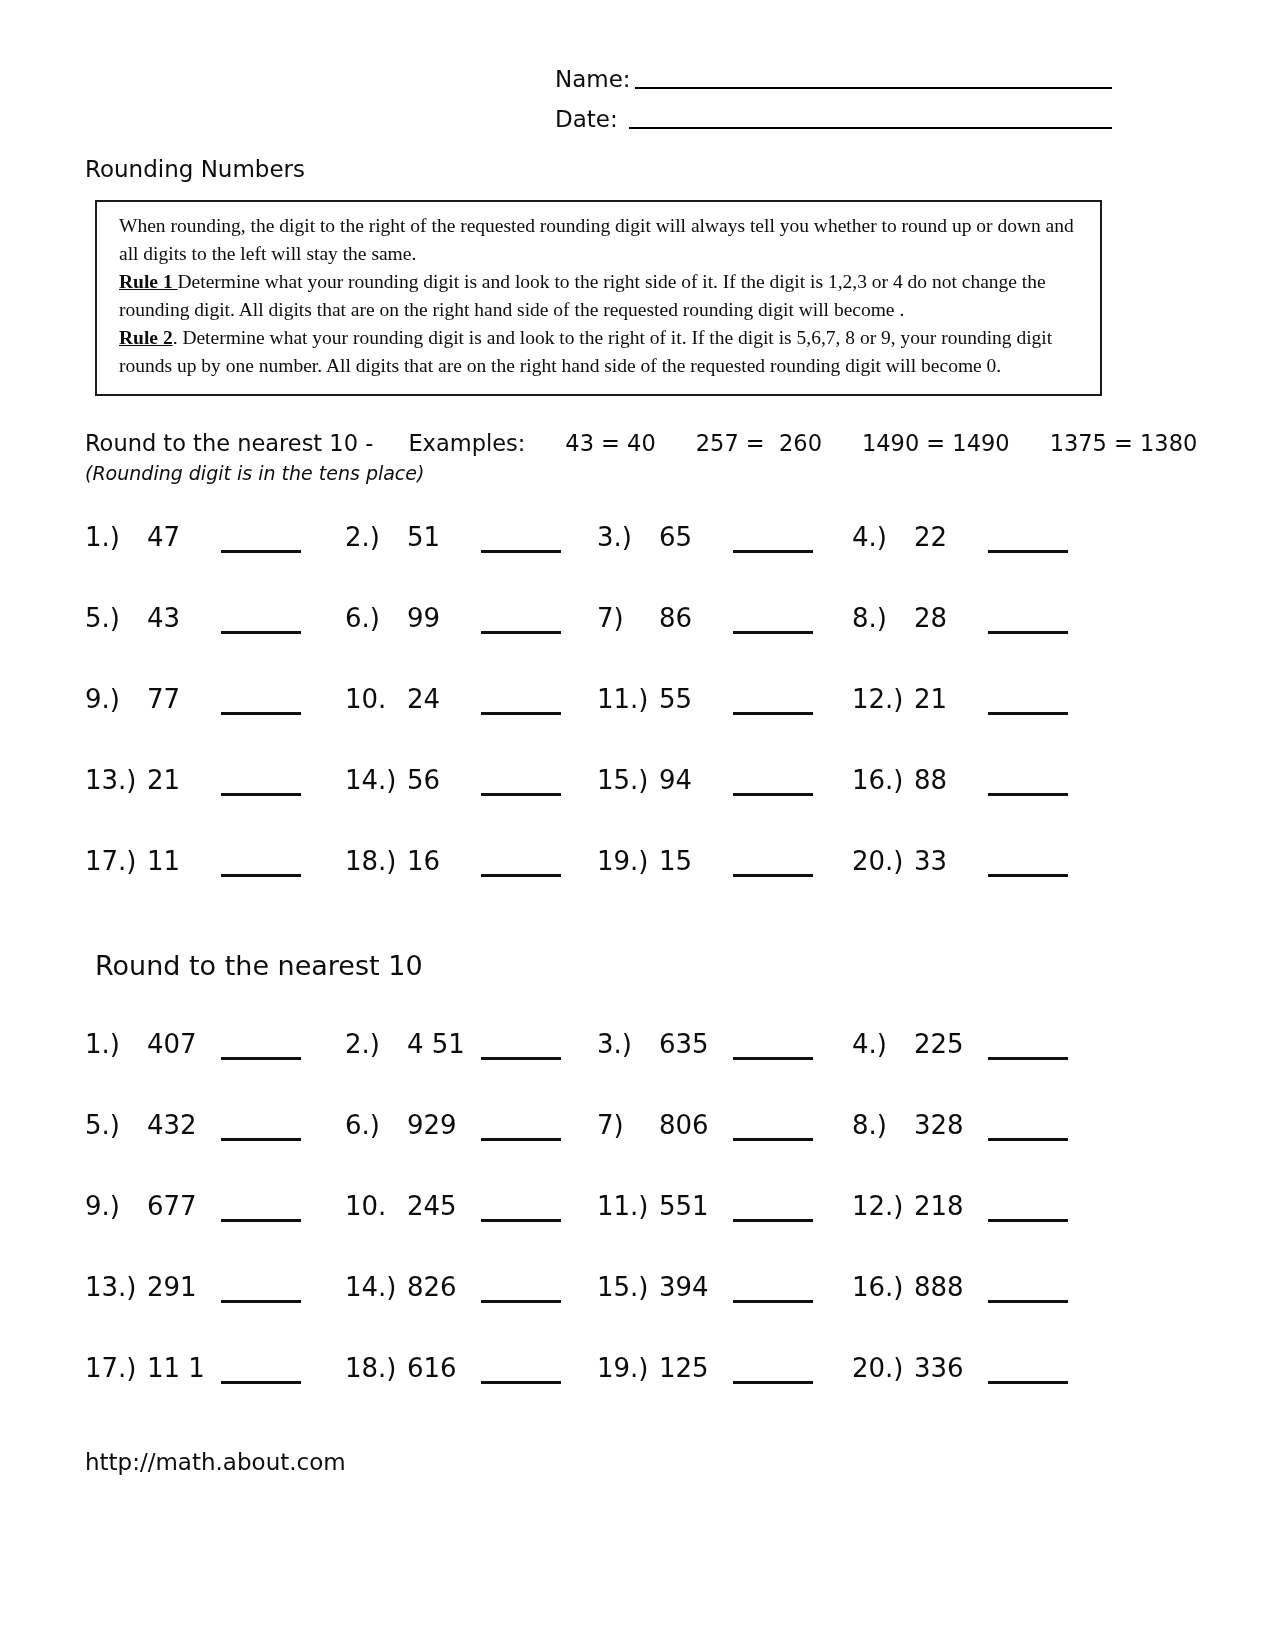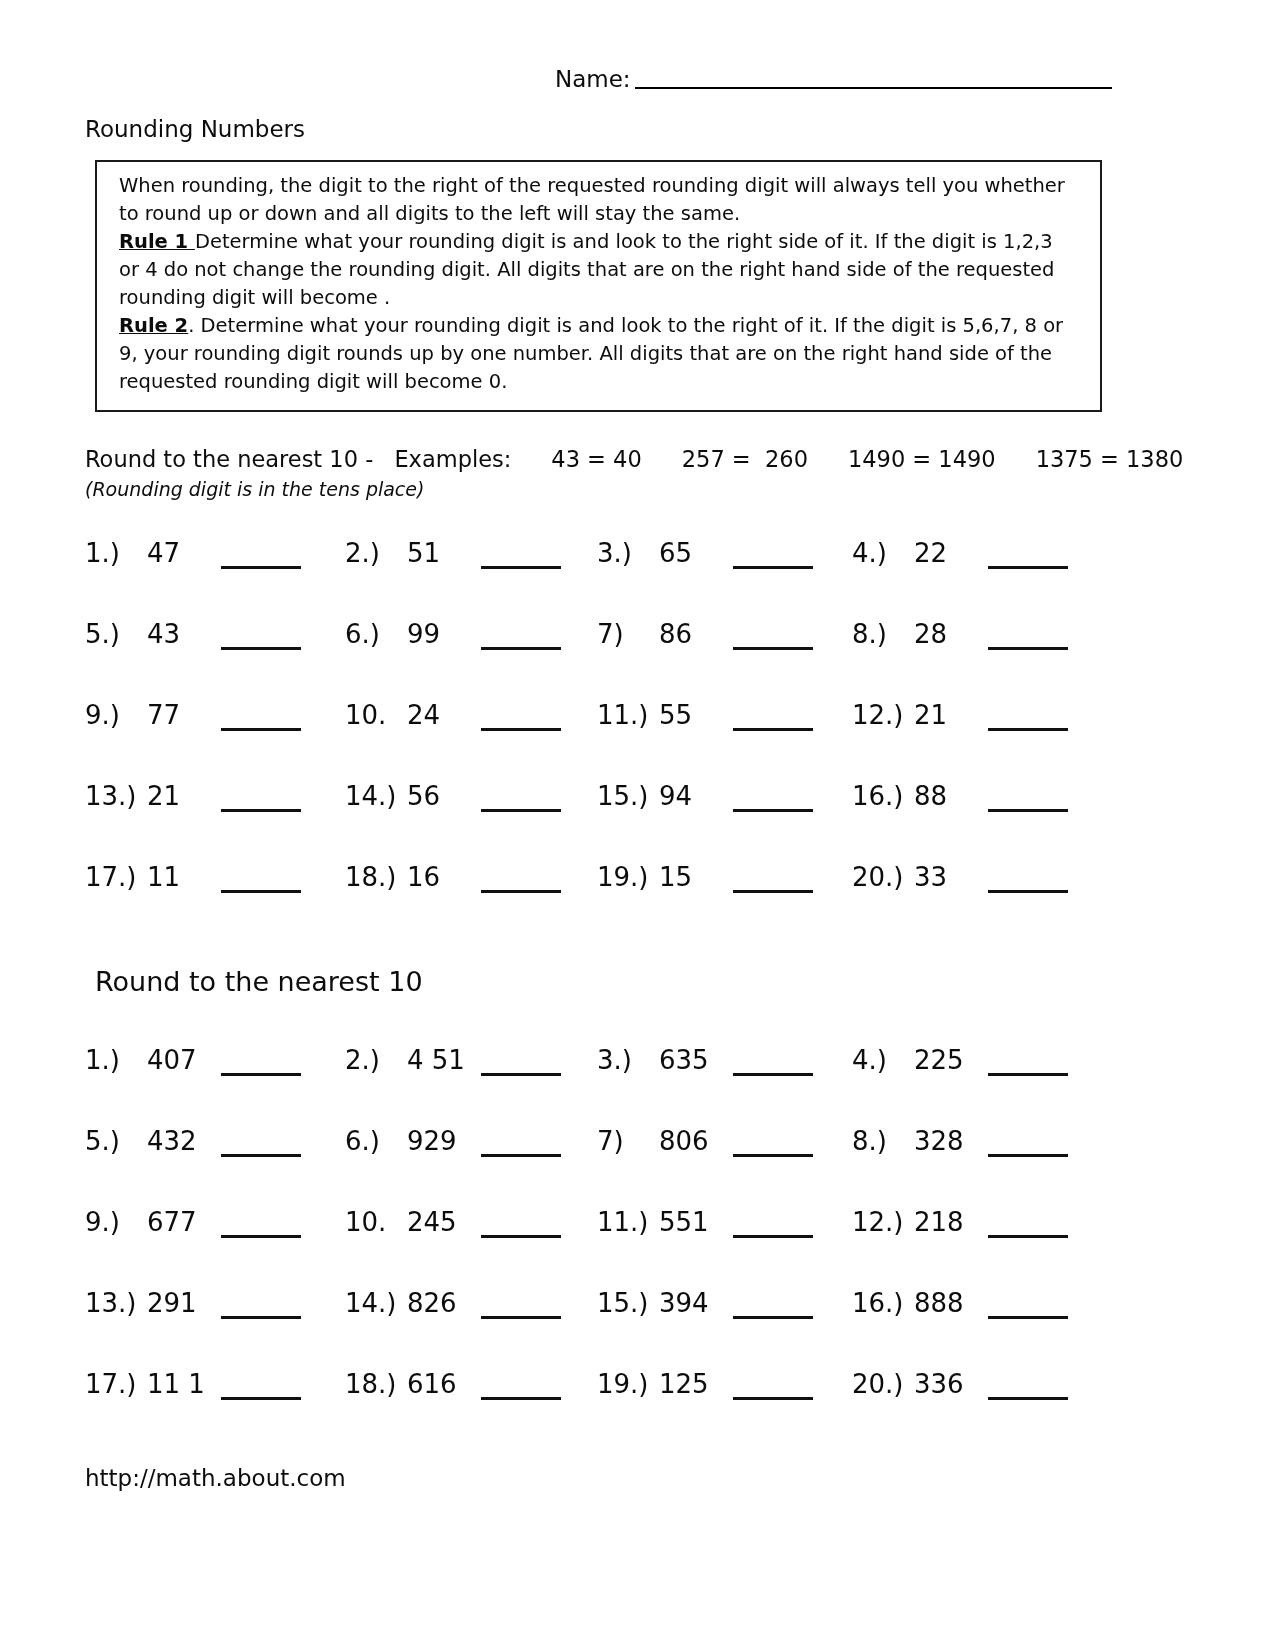--- a/index.html
+++ b/index.html
@@ -28,29 +28,30 @@
 
   
   .rules-box {
     margin-top: 18px;
     margin-left: 10px;
     width: 1007px;
     border: 2px solid #1a1a1a;
     padding: 10px 22px 14px 22px;
     font-size: 19.5px;
     line-height: 28px;
+    font-family: Liberation Serif, serif;
   }
   .rules-box p { margin: 0; }
   .rule-label { font-weight: bold; text-decoration: underline; white-space: pre; }
   .rule-text { white-space: pre-wrap; }
 
   
   .sec1-head { margin-top: 34px; font-size: 22.5px; white-space: nowrap; }
   .sec1-title { white-space: pre; }
-  .examples-label { margin-left: 14px; }
+  .examples-label { margin-left: 28px; }
   .example { margin-left: 40px; white-space: pre; }
   .subhead { font-style: italic; font-size: 19px; margin-top: 6px; }
 
   
   .problems {
     display: grid;
     grid-template-columns: 260px 252px 255px auto;
     row-gap: 47px;
     margin-top: 38px;
     font-size: 26px;
@@ -78,20 +79,24 @@
 </head>
 <body>
 
 <div class="page">
 
   <div class="name-date">
     <div class="nd-row">
       <span class="nd-label">Name:</span>
       <span class="nd-line"></span>
     </div>
+    <div class="nd-row">
+      <span class="nd-label">Date: </span>
+      <span class="nd-line"></span>
+    </div>
   </div>
 
   <h1 class="title">Rounding Numbers</h1>
 
   <div class="rules-box">
     <p>
       <span class="rule-text">When rounding, the digit to the right of the requested rounding digit will always tell you whether to round up or down and all digits to the left will stay the same.</span>
     </p>
     <p>
       <span class="rule-label">Rule 1 </span><span class="rule-text">Determine what your rounding digit is and look to the right side of it. If the digit is 1,2,3 or 4 do not change the rounding digit. All digits that are on the right hand side of the requested rounding digit will become .</span>

